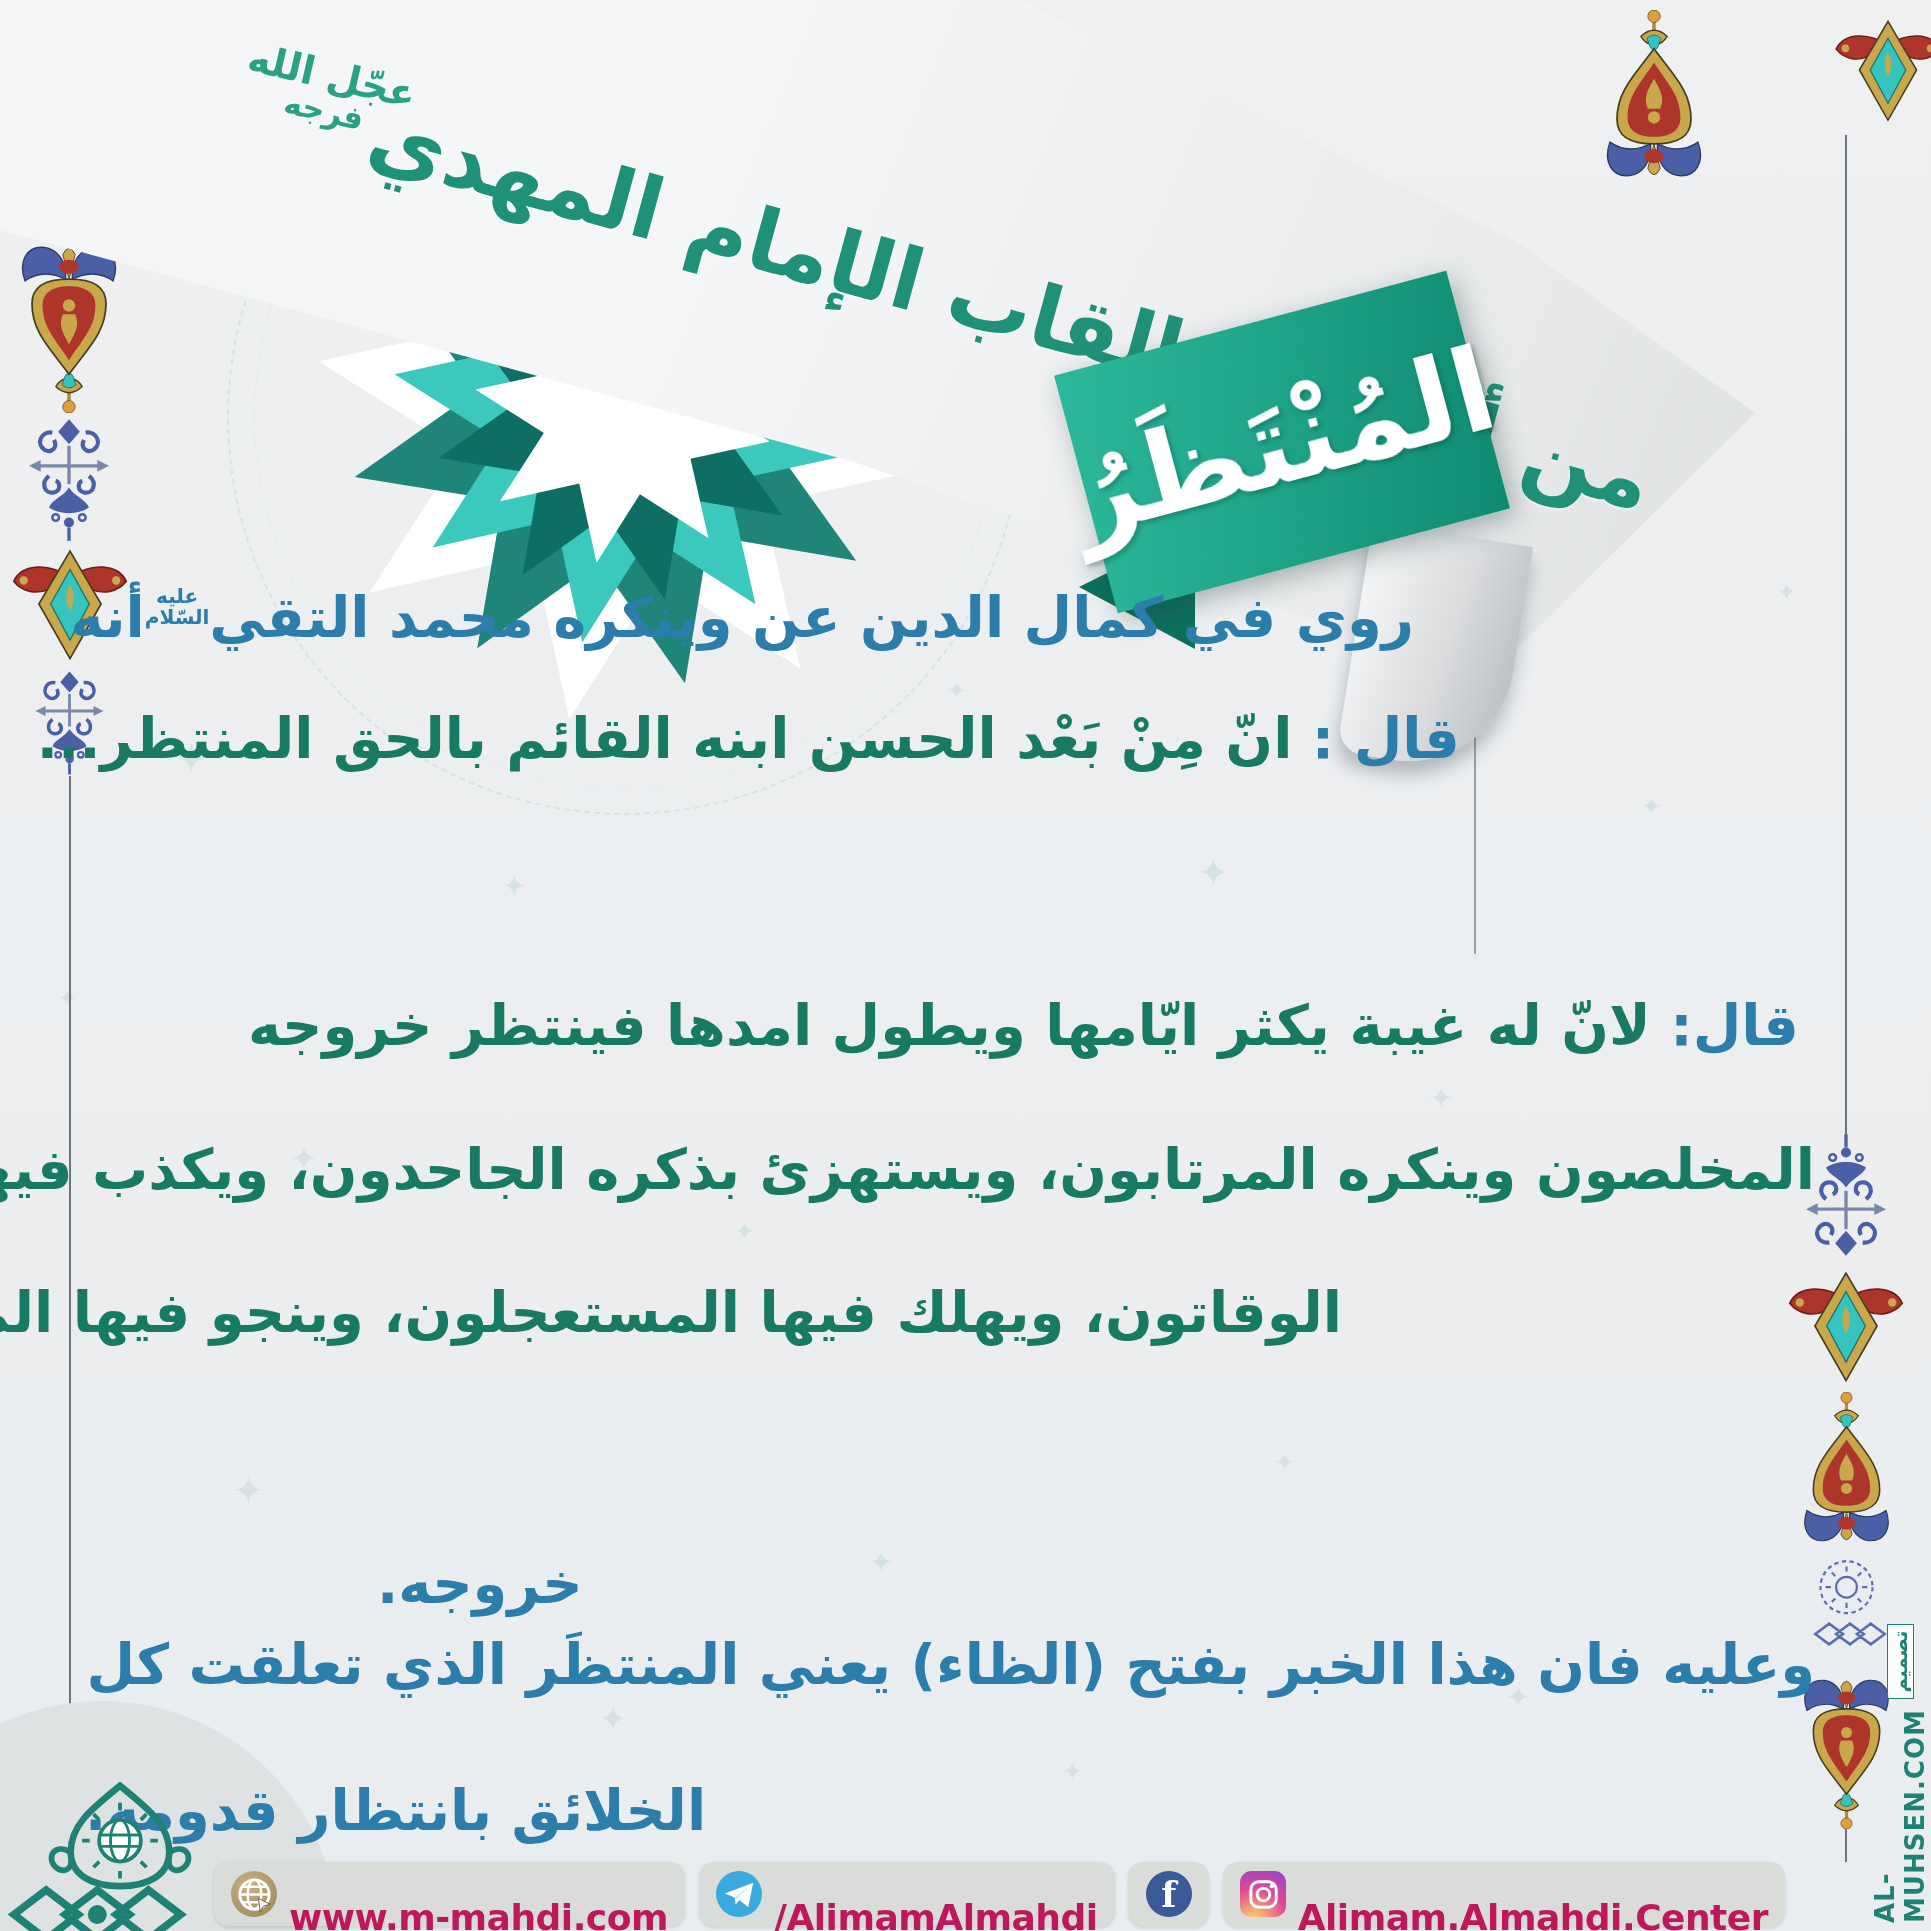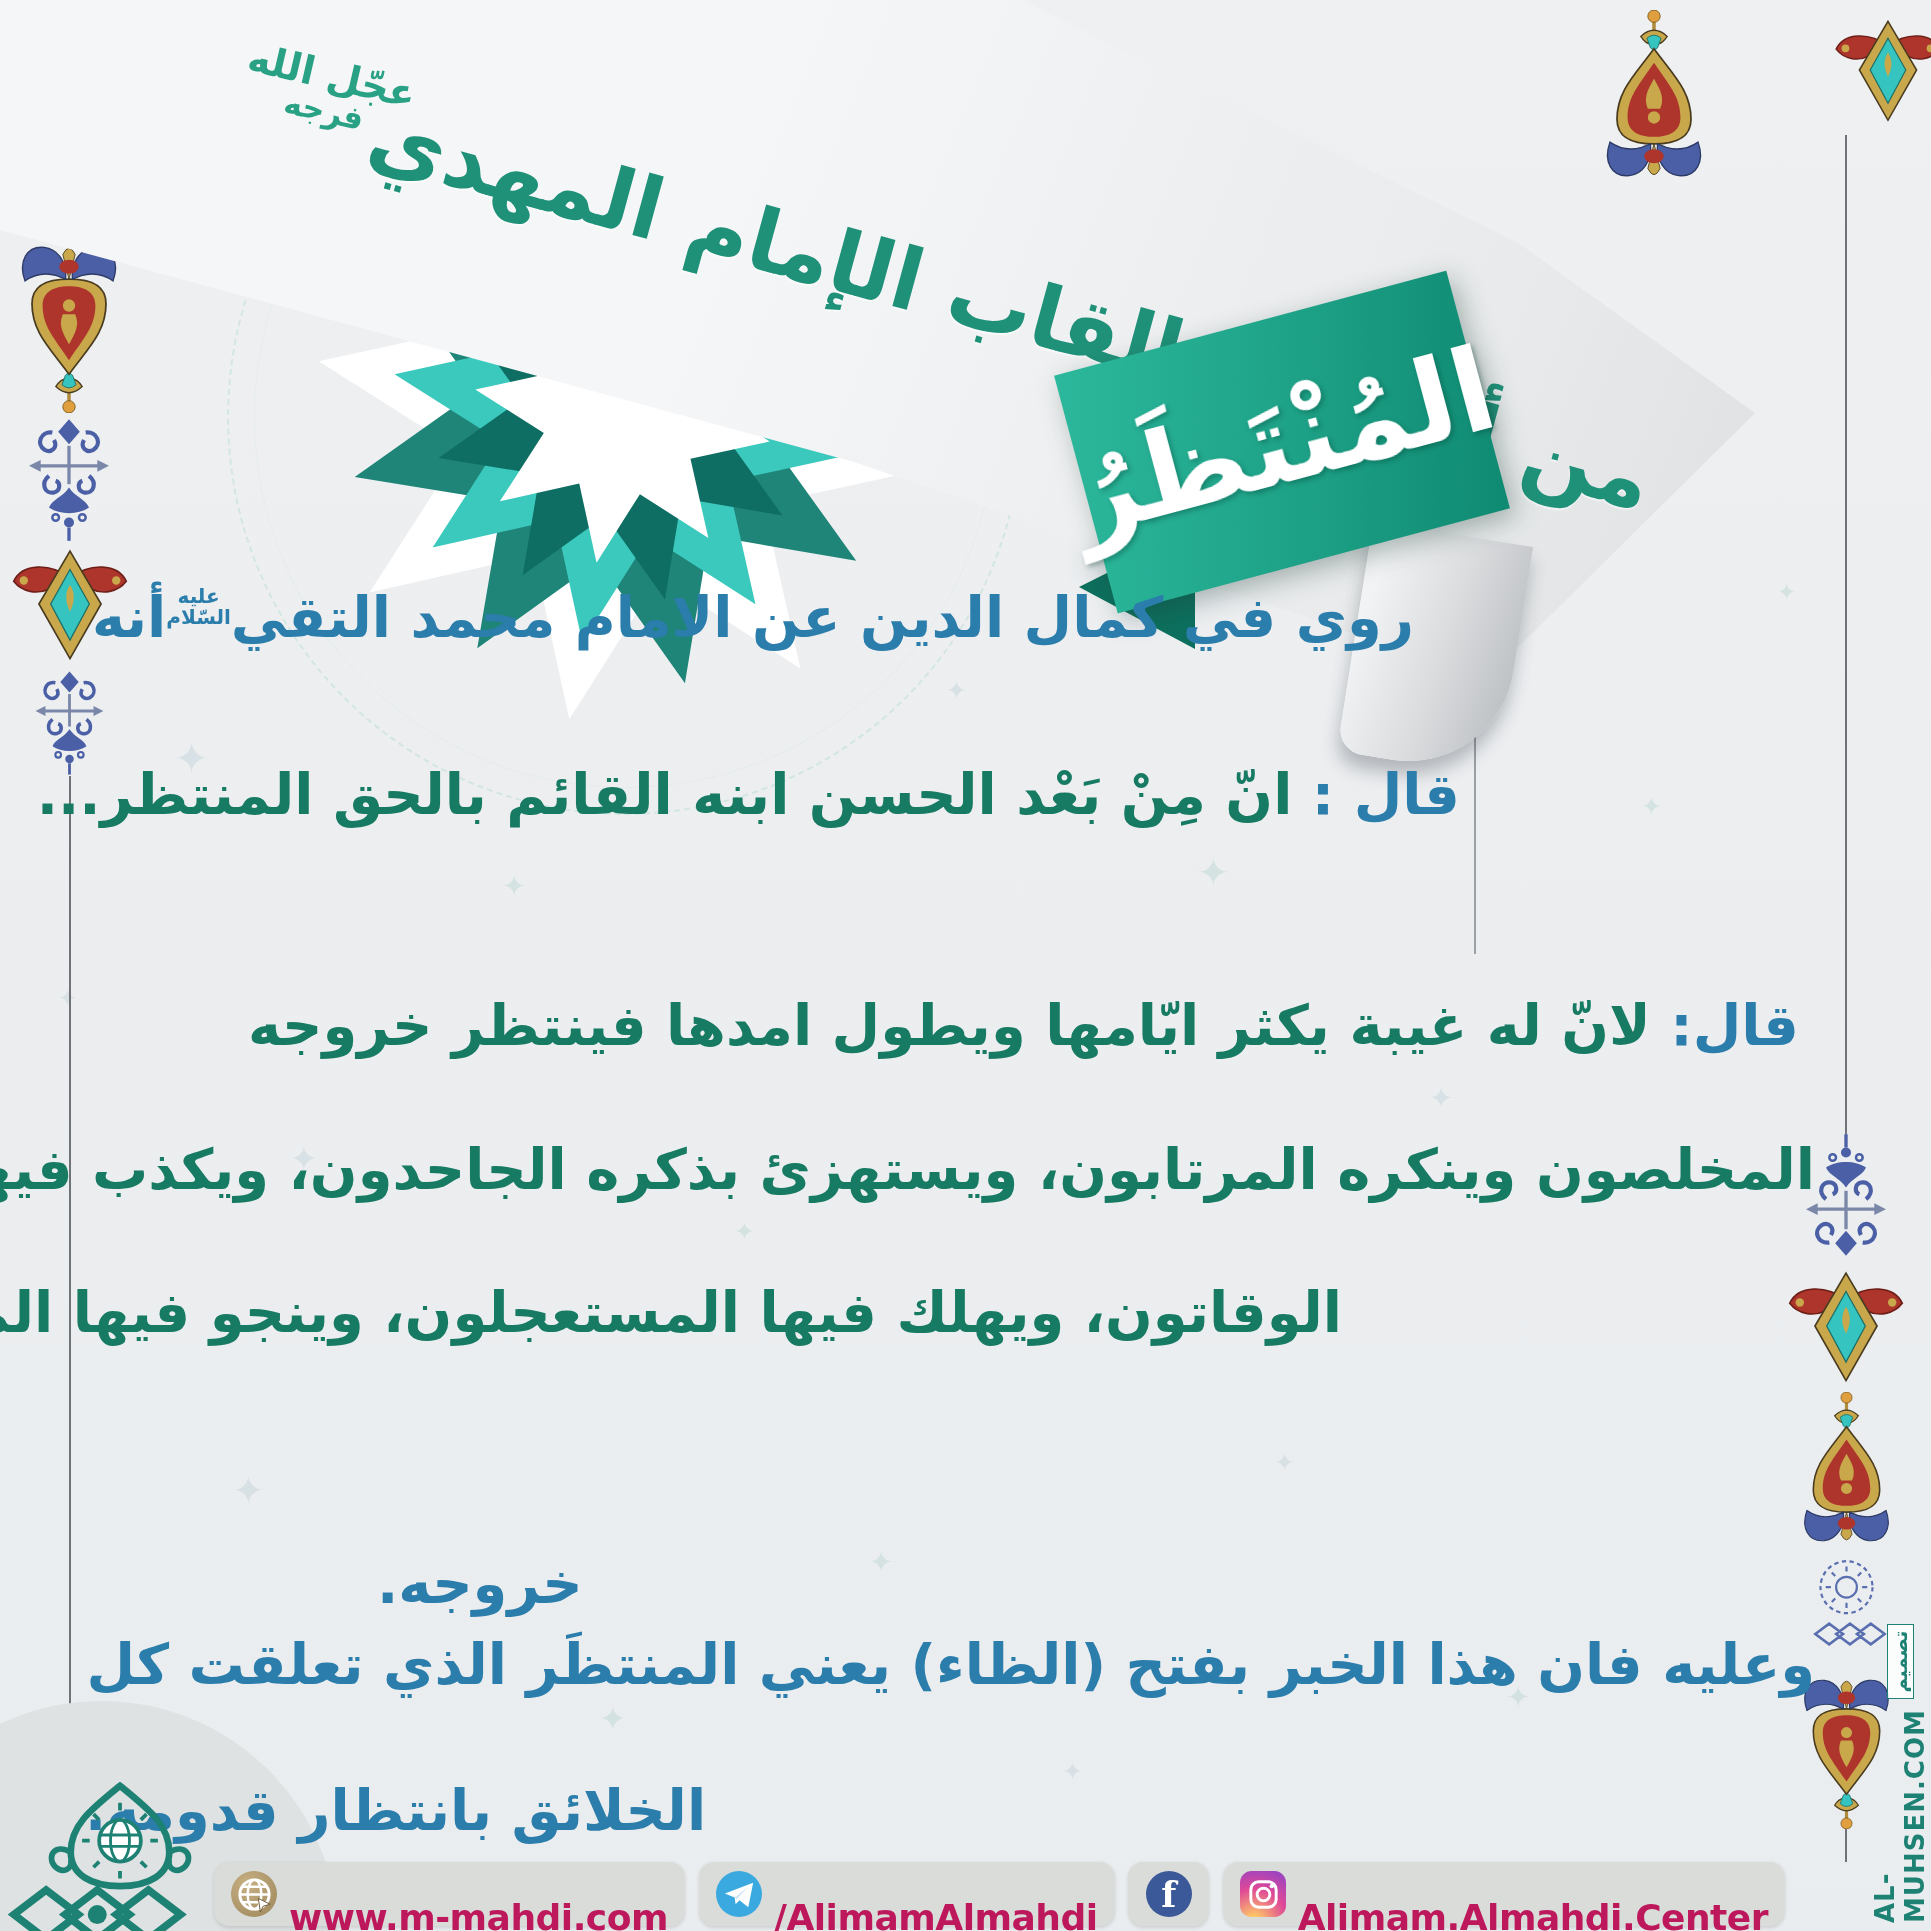--- a/index.html
+++ b/index.html
@@ -215,23 +215,23 @@
   </div>
 
   <div class="teal-fold"></div>
   <div class="curl"></div>
   <div class="vline" style="left:1474px;top:732px;height:222px;background:#9aa0a4;z-index:4"></div>
   <div class="teal-panel">
     <span class="word">المُنْتَظَرُ</span>
   </div>
 
   <div class="bl blue" style="right:517px;top:585px">
-    <span>روي في كمال الدين عن الامام محمد التقي</span><span class="hon"><span>عليه</span><span>السّلام</span></span><span>أنه</span>
-  </div>
-  <div class="bl" style="right:471px;top:762px">
+    <span>روي في كمال الدين عن وينكره محمد التقي</span><span class="hon"><span>عليه</span><span>السّلام</span></span><span>أنه</span>
+  </div>
+  <div class="bl" style="right:471px;top:706px">
     <span class="blue">قال : </span><span class="green">انّ مِنْ بَعْد الحسن ابنه القائم بالحق المنتظر...</span>
   </div>
   <div class="bl" style="right:132px;top:993px">
     <span class="blue">قال: </span><span class="green">لانّ له غيبة يكثر ايّامها ويطول امدها فينتظر خروجه</span>
   </div>
   <div class="bl green" style="right:116px;top:1137px">المخلصون وينكره المرتابون، ويستهزئ بذكره الجاحدون، ويكذب فيها</div>
   <div class="bl green" style="right:589px;top:1280px">الوقاتون، ويهلك فيها المستعجلون، وينجو فيها المسلّمون.</div>
   <div class="bl blue" style="left:377px;top:1551px">خروجه.</div>
   <div class="bl blue" style="right:116px;top:1632px">وعليه فان هذا الخبر بفتح (الظاء) يعني المنتظَر الذي تعلقت كل</div>
   <div class="bl blue" style="left:85px;top:1778px">الخلائق بانتظار قدومه.</div>

